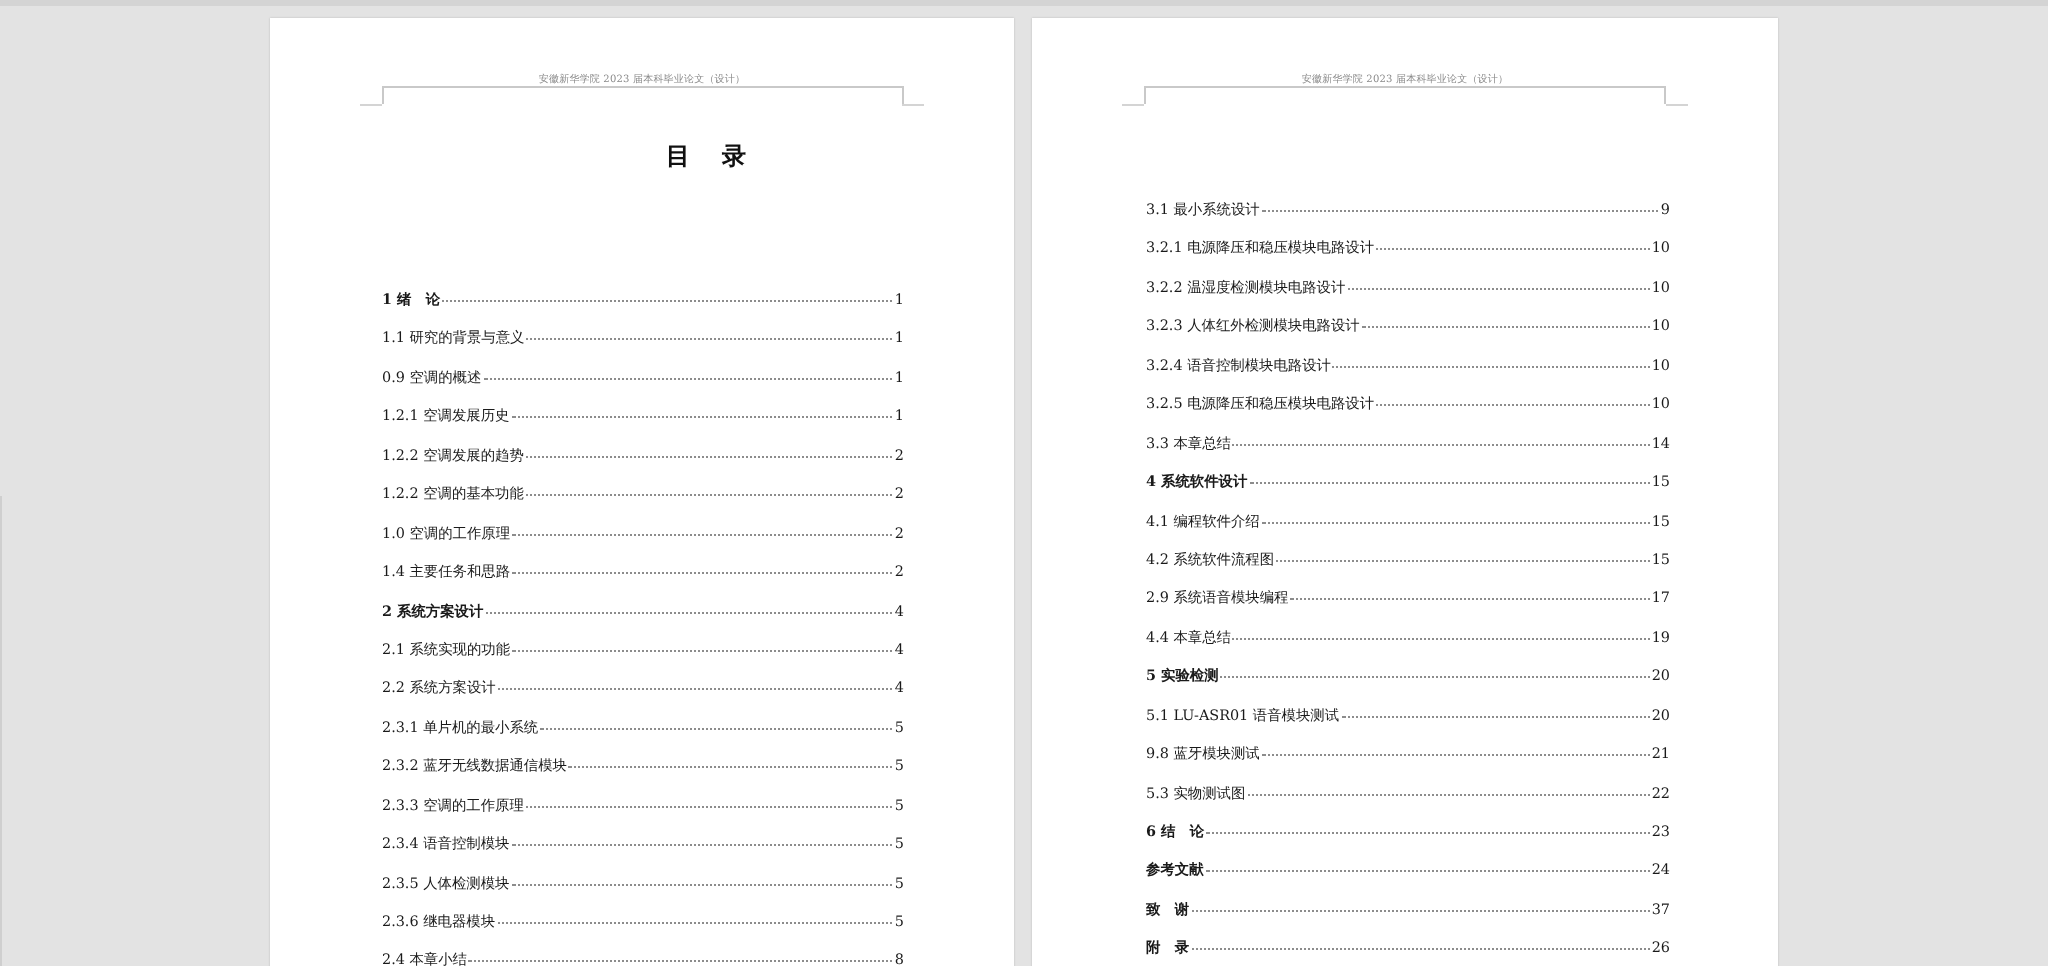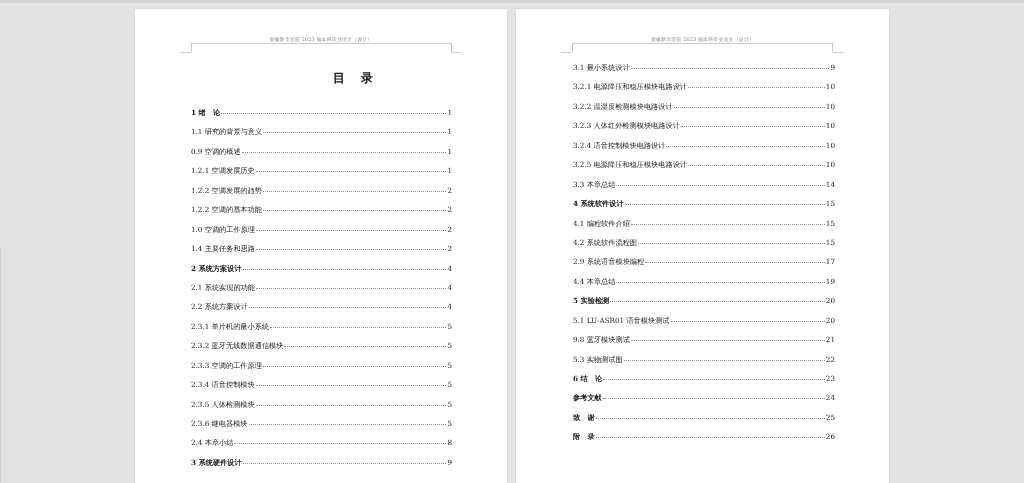--- a/index.html
+++ b/index.html
@@ -58,21 +58,21 @@
     .toc { position: absolute; left: 56px; width: 261px; }
     #page1 .toc { top: 94px; }
     #page2 .toc { top: 49px; left: 57px; width: 262px; }
 
     .toc-entry {
       display: flex; align-items: baseline;
       height: 19.45px; line-height: 19.45px;
       font-size: 7.2px; white-space: nowrap;
     }
     .toc-entry.bold .toc-label { font-weight: bold; }
-    .toc-label { flex: 0 0 auto; color: #1a1a1a; }
+    .toc-label { flex: 0 0 auto; color: #1a1a1a; margin-top: 37px; }
     .toc-leader {
       flex: 1 1 auto; margin: 0 1px;
       border-bottom: 1px dotted #8c8c8c;
       height: 0; align-self: baseline; position: relative; top: -1px;
     }
     .toc-page { flex: 0 0 auto; color: #1a1a1a; font-size: 7.2px; }
   </style>
 </head>
 <body>
 
@@ -276,21 +276,21 @@
     <span class="toc-page">23</span>
   </div>
       <div class="toc-entry bold">
     <span class="toc-label">参考文献</span>
     <span class="toc-leader"></span>
     <span class="toc-page">24</span>
   </div>
       <div class="toc-entry bold">
     <span class="toc-label">致　谢</span>
     <span class="toc-leader"></span>
-    <span class="toc-page">25</span>
+    <span class="toc-page">37</span>
   </div>
       <div class="toc-entry bold">
     <span class="toc-label">附　录</span>
     <span class="toc-leader"></span>
     <span class="toc-page">26</span>
   </div>
     </div>
 </div>
 
 </body></html>

